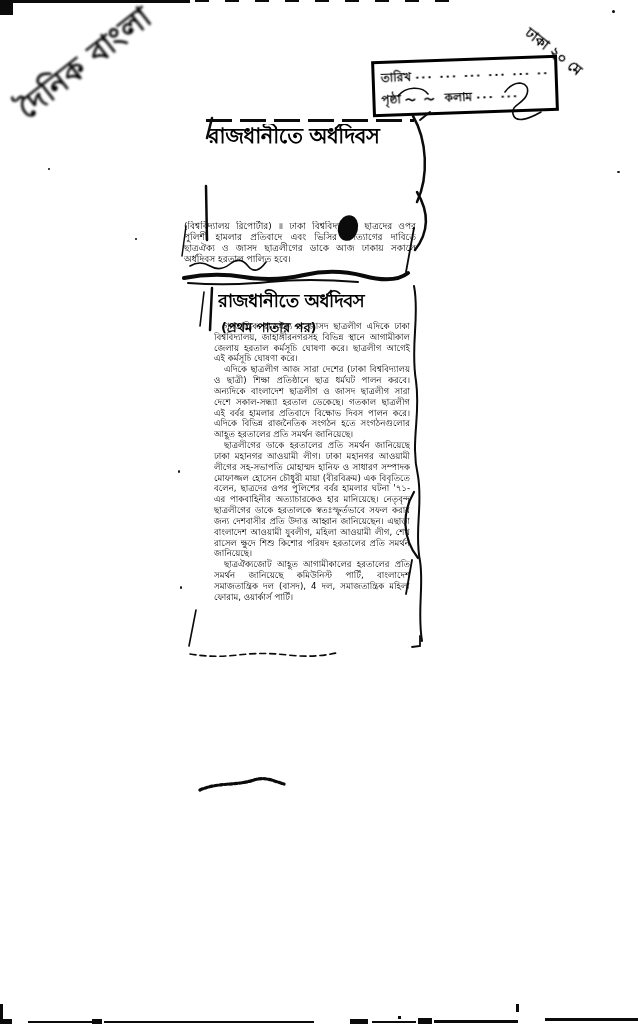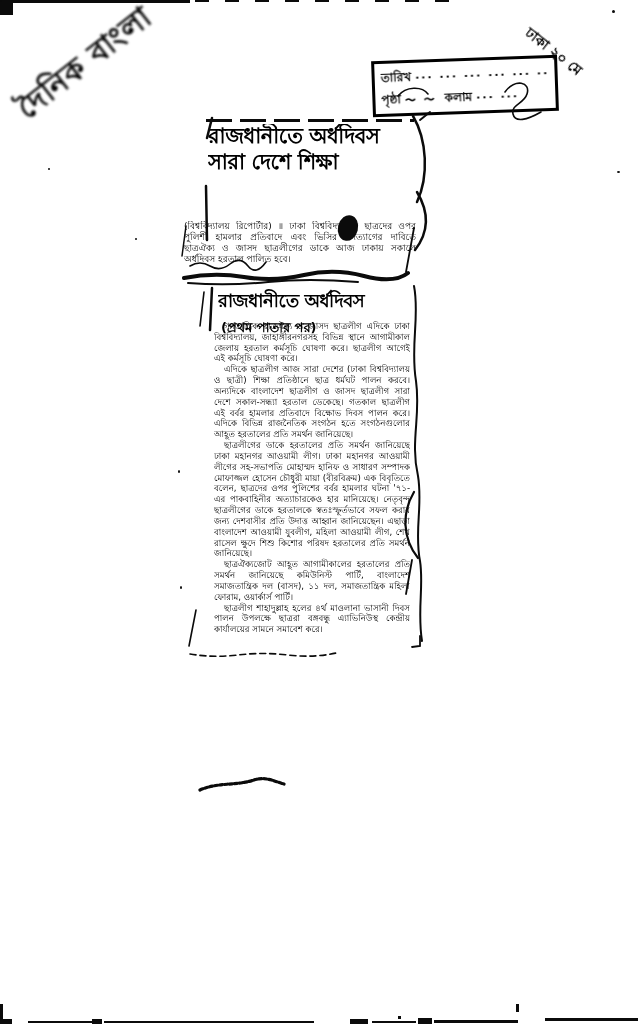--- a/index.html
+++ b/index.html
@@ -84,34 +84,32 @@
       <span>পৃষ্ঠা</span>
       <span class="reg-dots">〜&nbsp;〜</span>
       <span style="margin-left:8px;">কলাম</span>
       <span class="reg-dots">··· ···</span>
     </div>
   </div>
 
   <div class="abs hl-top-rule"></div>
   <div class="abs headline scan">
     <div class="hl-line">রাজধানীতে অর্ধদিবস</div>
-    <div class="hl-line">সারা দেশে শিক্ষা</div>
   </div>
 
   <div class="abs lead scan">(বিশ্ববিদ্যালয় রিপোর্টার) ॥ ঢাকা বিশ্ববিদ্যালয়ে ছাত্রদের ওপর পুলিশী হামলার প্রতিবাদে এবং ভিসির পদত্যাগের দাবিতে ছাত্রঐক্য ও জাসদ ছাত্রলীগের ডাকে আজ ঢাকায় সকালে অর্ধদিবস হরতাল পালিত হবে।</div>
   <div class="abs ink blot"></div>
 
   <div class="abs cont-header scan">রাজধানীতে অর্ধদিবস</div>
   <div class="abs cont-note scan">(প্রথম পাতার পর)</div>
   <div class="abs body-col scan">
     <p>গণতান্ত্রিক ছাত্রঐক্য ও জাসদ ছাত্রলীগ এদিকে ঢাকা বিশ্ববিদ্যালয়, জাহাঙ্গীরনগরসহ বিভিন্ন স্থানে আগামীকাল জেলায় হরতাল কর্মসূচি ঘোষণা করে। ছাত্রলীগ আগেই এই কর্মসূচি ঘোষণা করে।</p>
     <p>এদিকে ছাত্রলীগ আজ সারা দেশের (ঢাকা বিশ্ববিদ্যালয় ও ছাত্রী) শিক্ষা প্রতিষ্ঠানে ছাত্র ধর্মঘট পালন করবে। অন্যদিকে বাংলাদেশ ছাত্রলীগ ও জাসদ ছাত্রলীগ সারা দেশে সকাল-সন্ধ্যা হরতাল ডেকেছে। গতকাল ছাত্রলীগ এই বর্বর হামলার প্রতিবাদে বিক্ষোভ দিবস পালন করে। এদিকে বিভিন্ন রাজনৈতিক সংগঠন হতে সংগঠনগুলোর আহূত হরতালের প্রতি সমর্থন জানিয়েছে।</p>
     <p>ছাত্রলীগের ডাকে হরতালের প্রতি সমর্থন জানিয়েছে ঢাকা মহানগর আওয়ামী লীগ। ঢাকা মহানগর আওয়ামী লীগের সহ-সভাপতি মোহাম্মদ হানিফ ও সাধারণ সম্পাদক মোফাজ্জল হোসেন চৌধুরী মায়া (বীরবিক্রম) এক বিবৃতিতে বলেন, ছাত্রদের ওপর পুলিশের বর্বর হামলার ঘটনা '৭১-এর পাকবাহিনীর অত্যাচারকেও হার মানিয়েছে। নেতৃবৃন্দ ছাত্রলীগের ডাকে হরতালকে স্বতঃস্ফূর্তভাবে সফল করার জন্য দেশবাসীর প্রতি উদাত্ত আহ্বান জানিয়েছেন। এছাড়া বাংলাদেশ আওয়ামী যুবলীগ, মহিলা আওয়ামী লীগ, শেখ রাসেল ক্ষুদে শিশু কিশোর পরিষদ হরতালের প্রতি সমর্থন জানিয়েছে।</p>
-    <p>ছাত্রঐক্যজোট আহূত আগামীকালের হরতালের প্রতি সমর্থন জানিয়েছে কমিউনিস্ট পার্টি, বাংলাদেশ সমাজতান্ত্রিক দল (বাসদ), ১১ দল, সমাজতান্ত্রিক মহিলা ফোরাম, ওয়ার্কার্স পার্টি।</p>
-    <p>ছাত্রলীগ শাহাদুল্লাহ হলের ৪র্থ মাওলানা ভাসানী দিবস পালন উপলক্ষে ছাত্ররা বঙ্গবন্ধু এ্যাভিনিউস্থ কেন্দ্রীয় কার্যালয়ের সামনে সমাবেশ করে।</p>
+    <p>ছাত্রঐক্যজোট আহূত আগামীকালের হরতালের প্রতি সমর্থন জানিয়েছে কমিউনিস্ট পার্টি, বাংলাদেশ সমাজতান্ত্রিক দল (বাসদ), 4 দল, সমাজতান্ত্রিক মহিলা ফোরাম, ওয়ার্কার্স পার্টি।</p>
   </div>
 
   <svg class="overlay" width="638" height="1024" viewBox="0 0 638 1024">
     <g stroke="#0b0b0b" fill="none" stroke-linecap="round">
 
       <path d="M212,118 l-5,20" stroke-width="2.5"></path>
 
       <path d="M206,186 l1,54" stroke-width="2.5"></path>
 
       <path d="M413,116 c14,24 16,60 4,86" stroke-width="2.5"></path>

